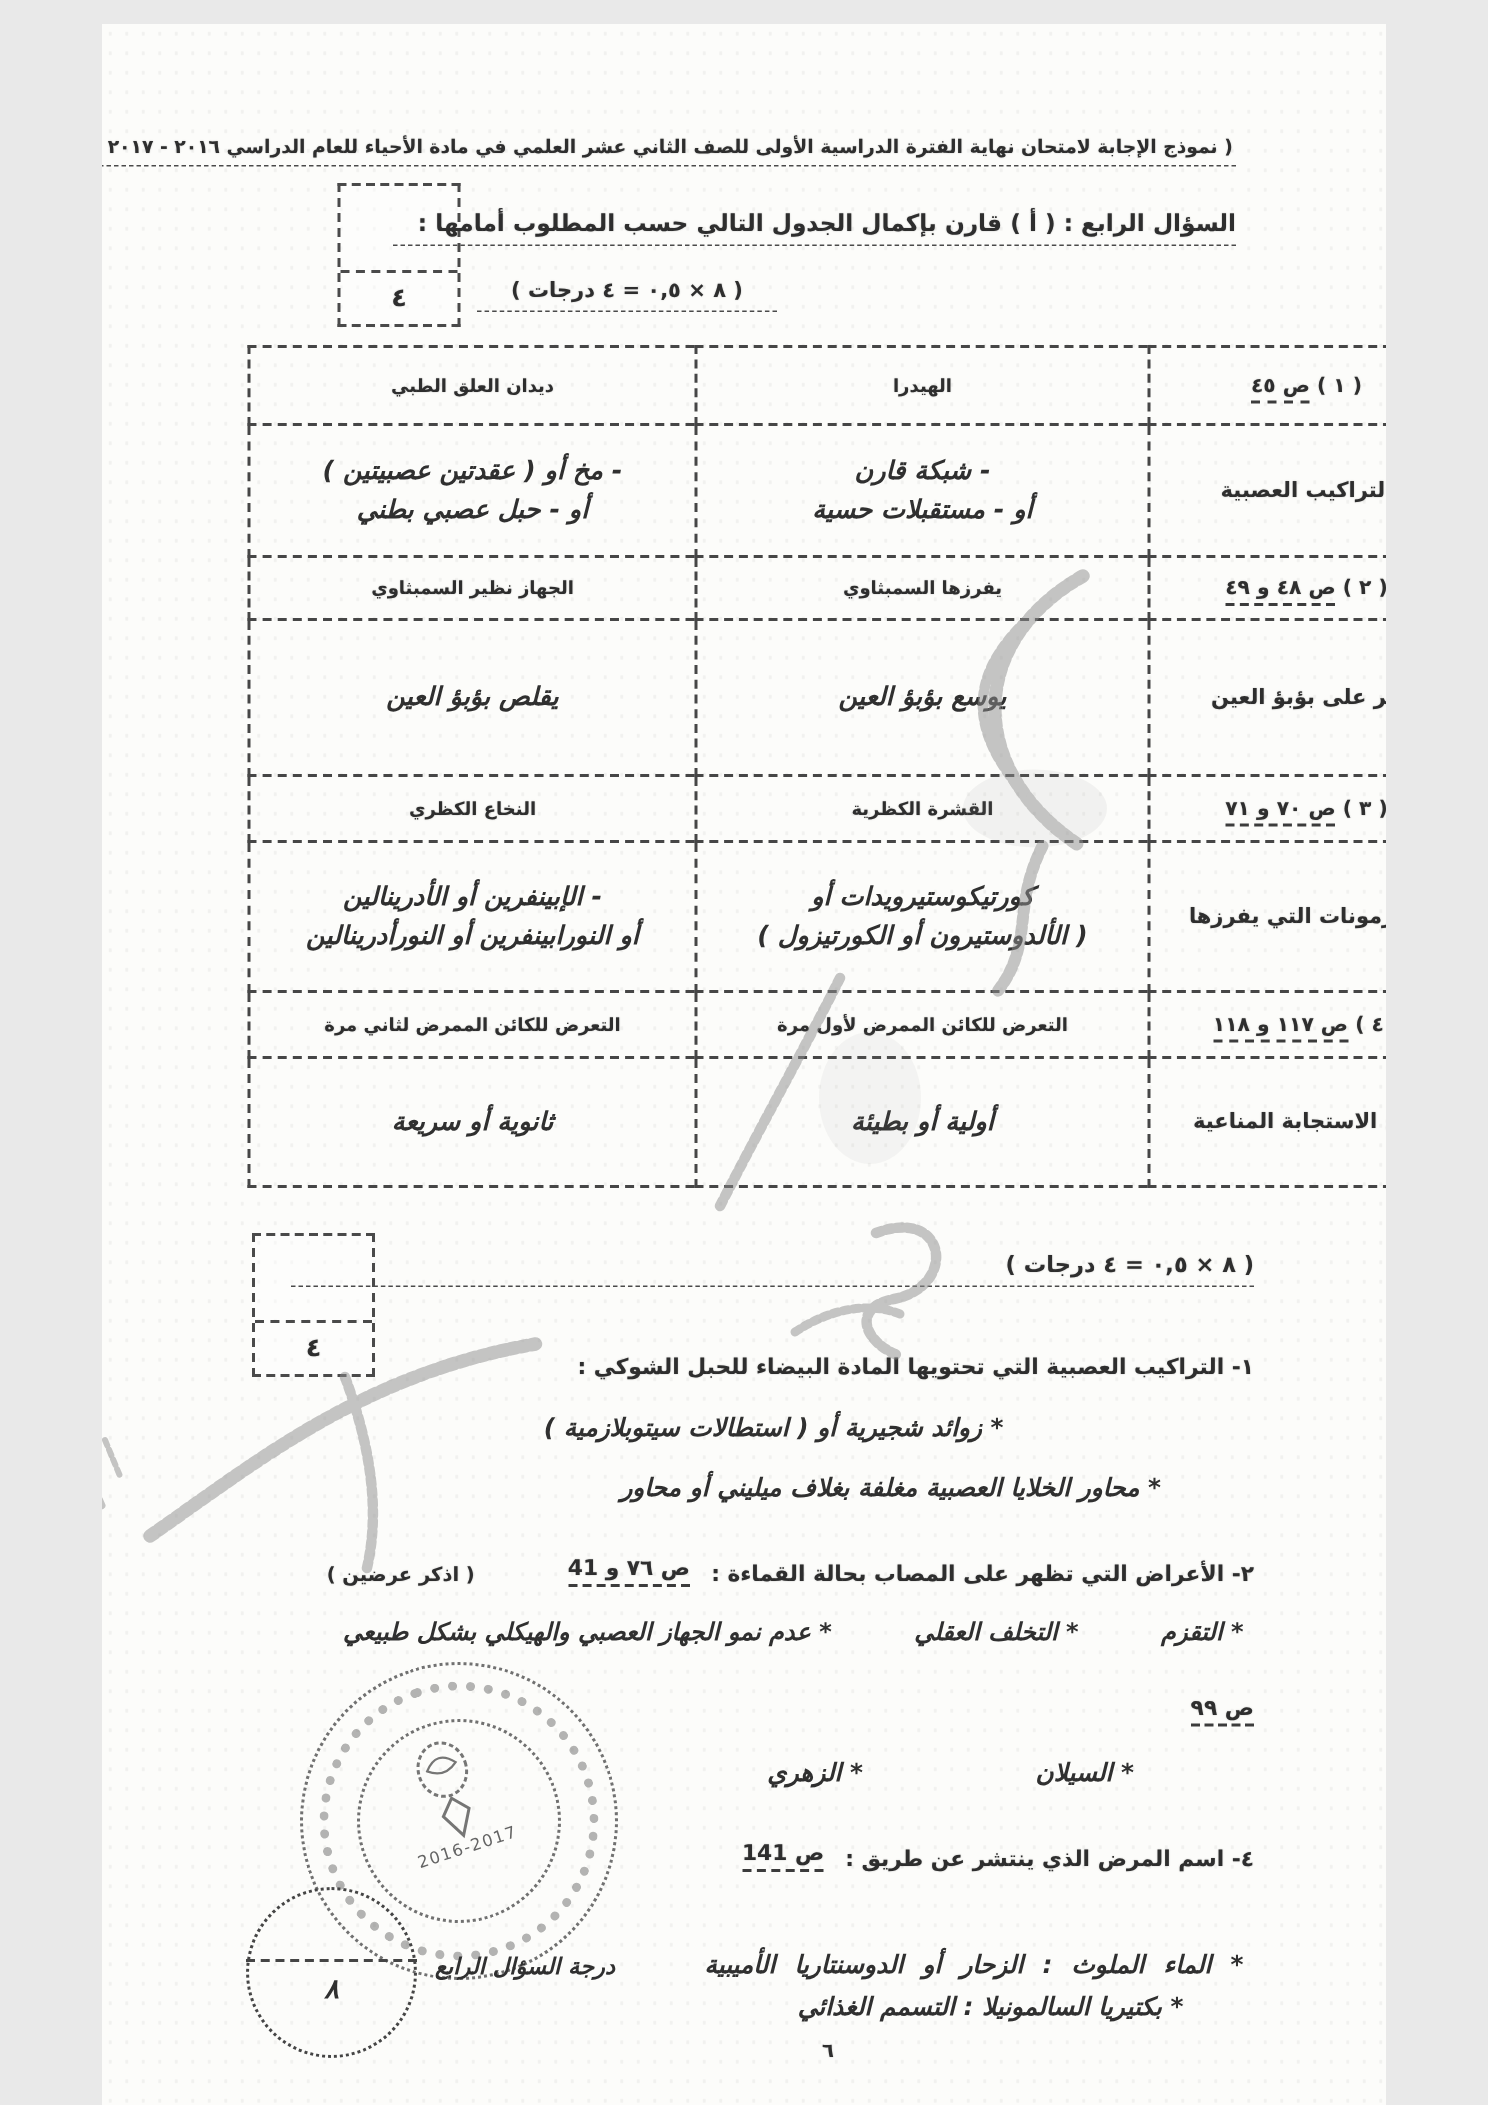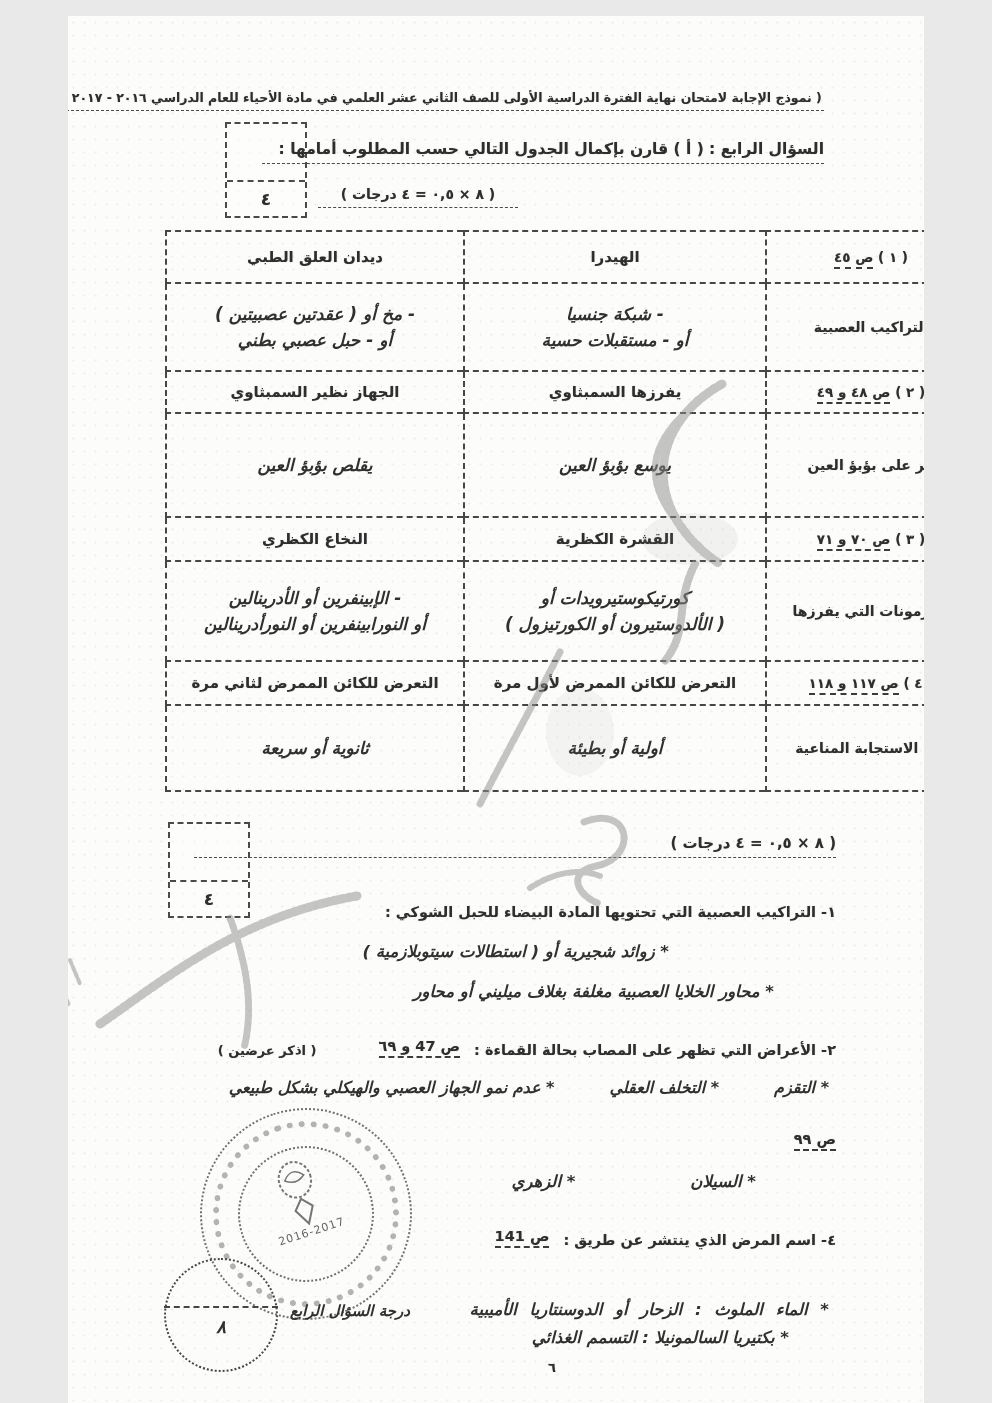--- a/index.html
+++ b/index.html
@@ -27,21 +27,21 @@
   .gradebox-b{left:100px;top:806px;}
 
   .title-a{top:124px;right:100px;width:562px;font-size:15.5px;text-align:right;}
   .points-a{top:170px;left:250px;width:200px;text-align:center;font-size:14px;}
 
   table.cmp{position:absolute;left:97px;top:214px;width:810px;border-collapse:collapse;table-layout:fixed;}
   table.cmp td{border:2px dashed #464646;text-align:center;vertical-align:middle;padding:2px 6px;overflow:hidden;}
   .c-ref{width:210px;} .c-mid{width:302px;} .c-left{width:298px;}
   .cell-ref{font-size:13.5px;}
   .refpage{border-bottom:2px dashed #3c3c3c;padding-bottom:2px;}
-  .cell-head{font-size:15px;}
+  .cell-head{font-size:12px;}
   .cell-label{font-size:14px;}
   .cell-ans{font-size:17px;line-height:1.55;}
 
   .title-b{top:818px;right:88px;width:642px;font-size:15px;display:flex;justify-content:space-between;align-items:flex-end;gap:14px;}
   .q-line{font-size:14.5px;display:flex;align-items:flex-end;gap:14px;white-space:nowrap;}
   .q1{top:888px;right:88px;}
   .a1-1{top:926px;right:255px;font-size:16.5px;}
   .a1-2{top:966px;right:150px;font-size:16.5px;}
   .q2{top:1022px;right:88px;}
   .ans-row{display:flex;white-space:nowrap;}
@@ -95,21 +95,21 @@
         <td class="printed cell-ref">
           <span>( ١ )</span>
           <span class="refpage">ص ٤٥</span>
         </td>
         <td class="printed cell-head">الهيدرا</td>
         <td class="printed cell-head">ديدان العلق الطبي</td>
       </tr>
       <tr style="height:88px">
         <td class="printed cell-label">التراكيب العصبية</td>
         <td class="hand cell-ans">
-          <div>- شبكة جنسيا</div>
+          <div>- شبكة قارن</div>
           <div>أو - مستقبلات حسية</div>
         </td>
         <td class="hand cell-ans">
           <div>- مخ أو ( عقدتين عصبيتين )</div>
           <div>أو - حبل عصبي بطني</div>
         </td>
       </tr>
       <tr style="height:42px">
         <td class="printed cell-ref">
           <span>( ٢ )</span>
@@ -176,21 +176,21 @@
   </div>
 
   <div class="abs q-line q1 printed">
     <span>١- التراكيب العصبية التي تحتويها المادة البيضاء للحبل الشوكي :</span>
   </div>
   <div class="abs hand a1-1">* زوائد شجيرية أو ( استطالات سيتوبلازمية )</div>
   <div class="abs hand a1-2">* محاور الخلايا العصبية مغلفة بغلاف ميليني أو محاور</div>
 
   <div class="abs q-line q2 printed">
     <span>٢- الأعراض التي تظهر على المصاب بحالة القماءة :</span>
-    <span class="refpage">ص 47 و ٦٩</span>
+    <span class="refpage">ص ٧٦ و 41</span>
     <span class="note">( اذكر عرضين )</span>
   </div>
   <div class="abs ans-row a2-row hand">
     <span>* التقزم</span>
     <span>* التخلف العقلي</span>
     <span>* عدم نمو الجهاز العصبي والهيكلي بشكل طبيعي</span>
   </div>
 
   <div class="abs q-line q3 printed">
     <span class="refpage">ص ٩٩</span>

